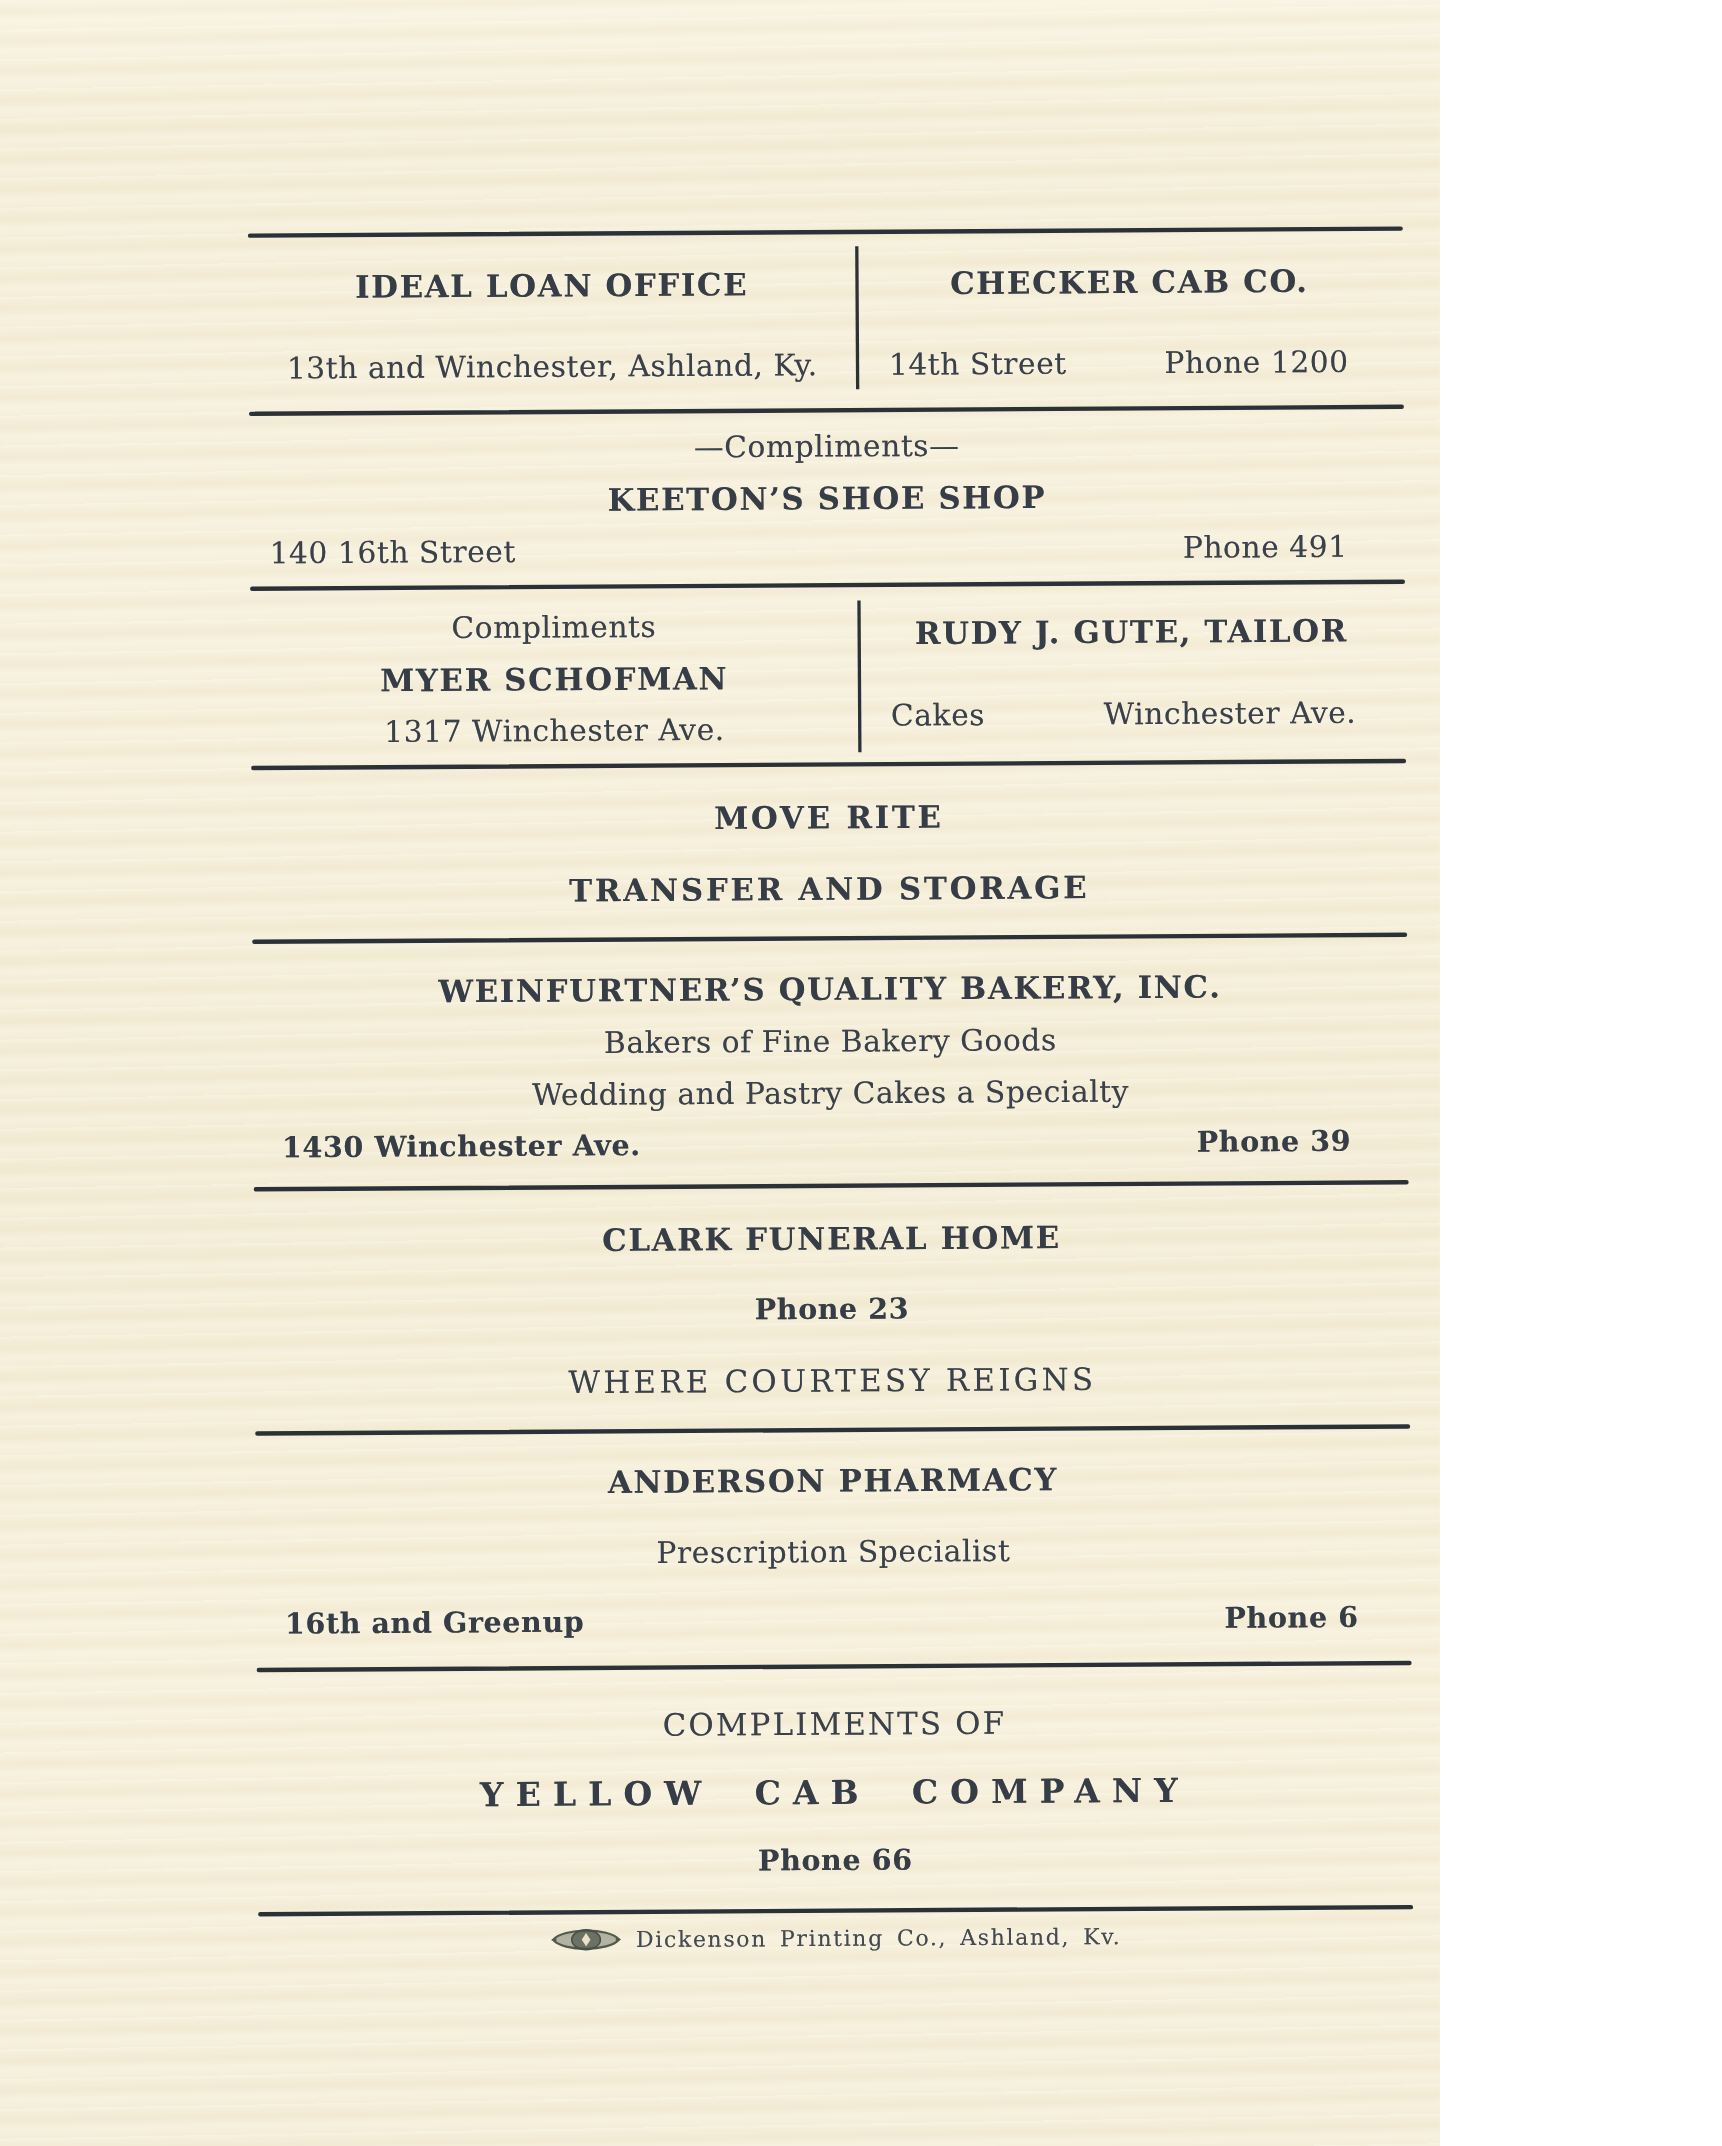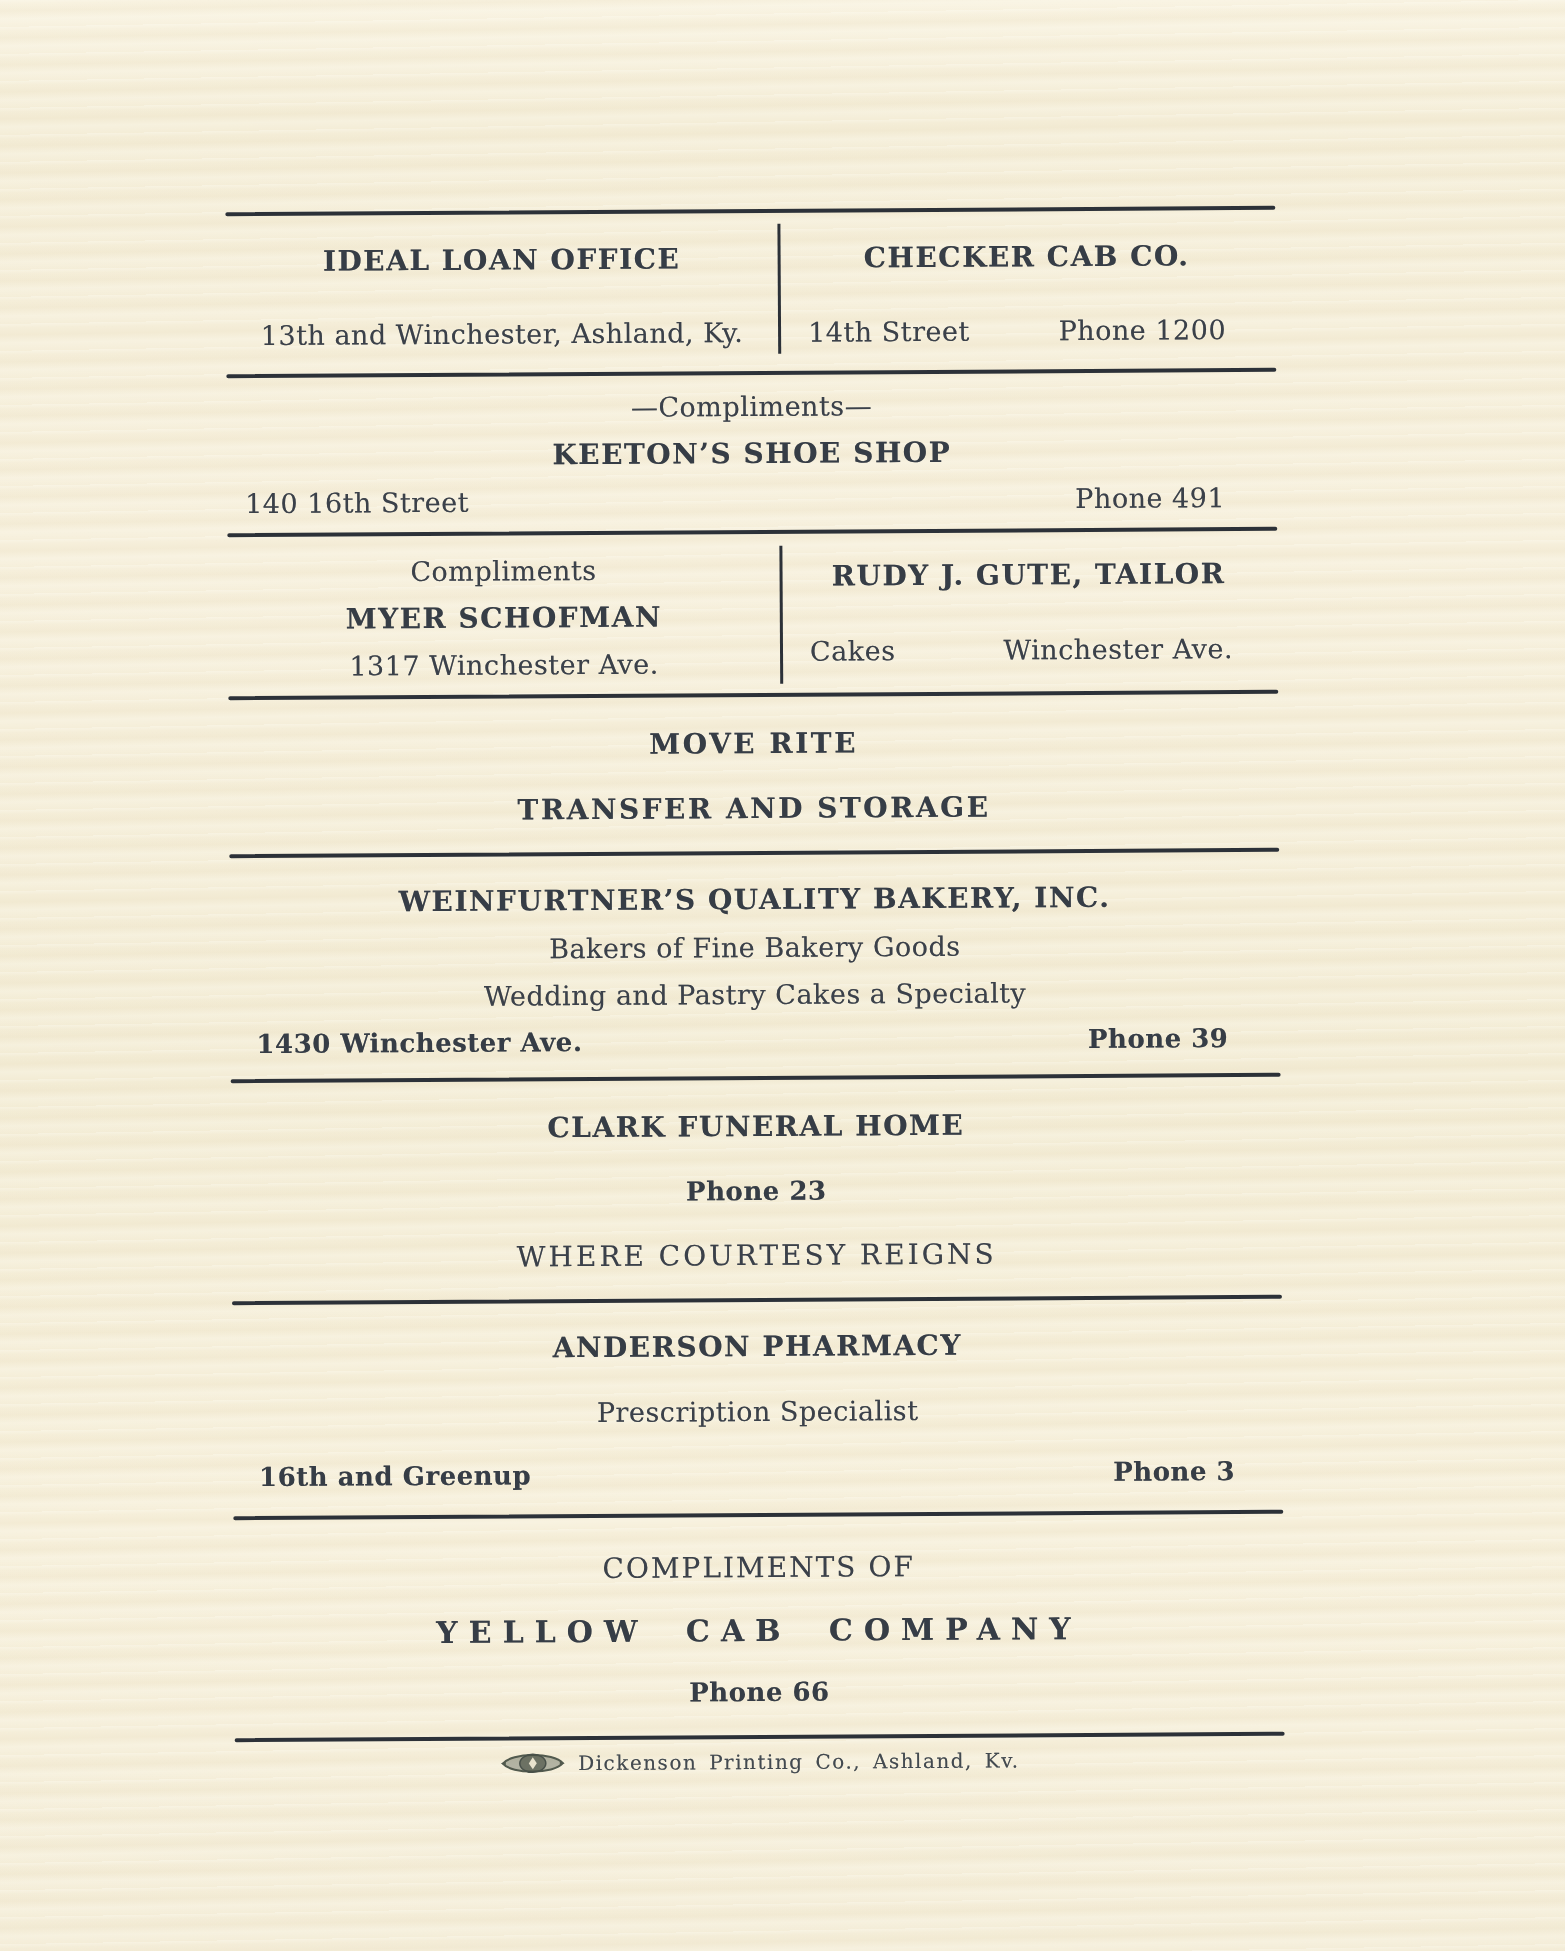--- a/index.html
+++ b/index.html
@@ -1,20 +1,20 @@
 <!DOCTYPE html>
 <html><head>
 <meta charset="utf-8">
 <style>
   html, body { margin: 0; padding: 0; }
   body { width: 1565px; height: 1951px; }
 
   .sheet {
     position: relative;
-    width: 1565px;
+    width: 1309px;
     height: 1951px;
     overflow: hidden;
     background:
       repeating-linear-gradient(179deg,
         rgba(255,255,248,0.30) 0px, rgba(255,255,248,0.00) 4px,
         rgba(226,212,178,0.14) 11px, rgba(255,255,248,0.22) 19px,
         rgba(255,255,248,0.00) 27px),
       linear-gradient(180deg, #f8f2e0 0%, #f4edd7 6%, #f6efdb 28%,
         #f3ecd5 55%, #f6efda 78%, #f4edd8 100%);
     font-family: "DejaVu Serif", "Liberation Serif", serif;
@@ -252,21 +252,21 @@
         <div class="ctr slogan">WHERE COURTESY REIGNS</div>
       </div>
     </div>
 
     <div class="sec" id="s7">
       <div class="vstack">
         <div class="ctr biz">ANDERSON PHARMACY</div>
         <div class="ctr body-line">Prescription Specialist</div>
         <div class="split-row addr-row">
           <span class="bold-line">16th and Greenup</span>
-          <span class="bold-line">Phone 3</span>
+          <span class="bold-line">Phone 6</span>
         </div>
       </div>
     </div>
 
     <div class="sec" id="s8">
       <div class="vstack">
         <div class="ctr compliments-of">COMPLIMENTS OF</div>
         <div class="ctr yellow-cab-name">YELLOW CAB COMPANY</div>
         <div class="ctr bold-line">Phone 66</div>
       </div>

